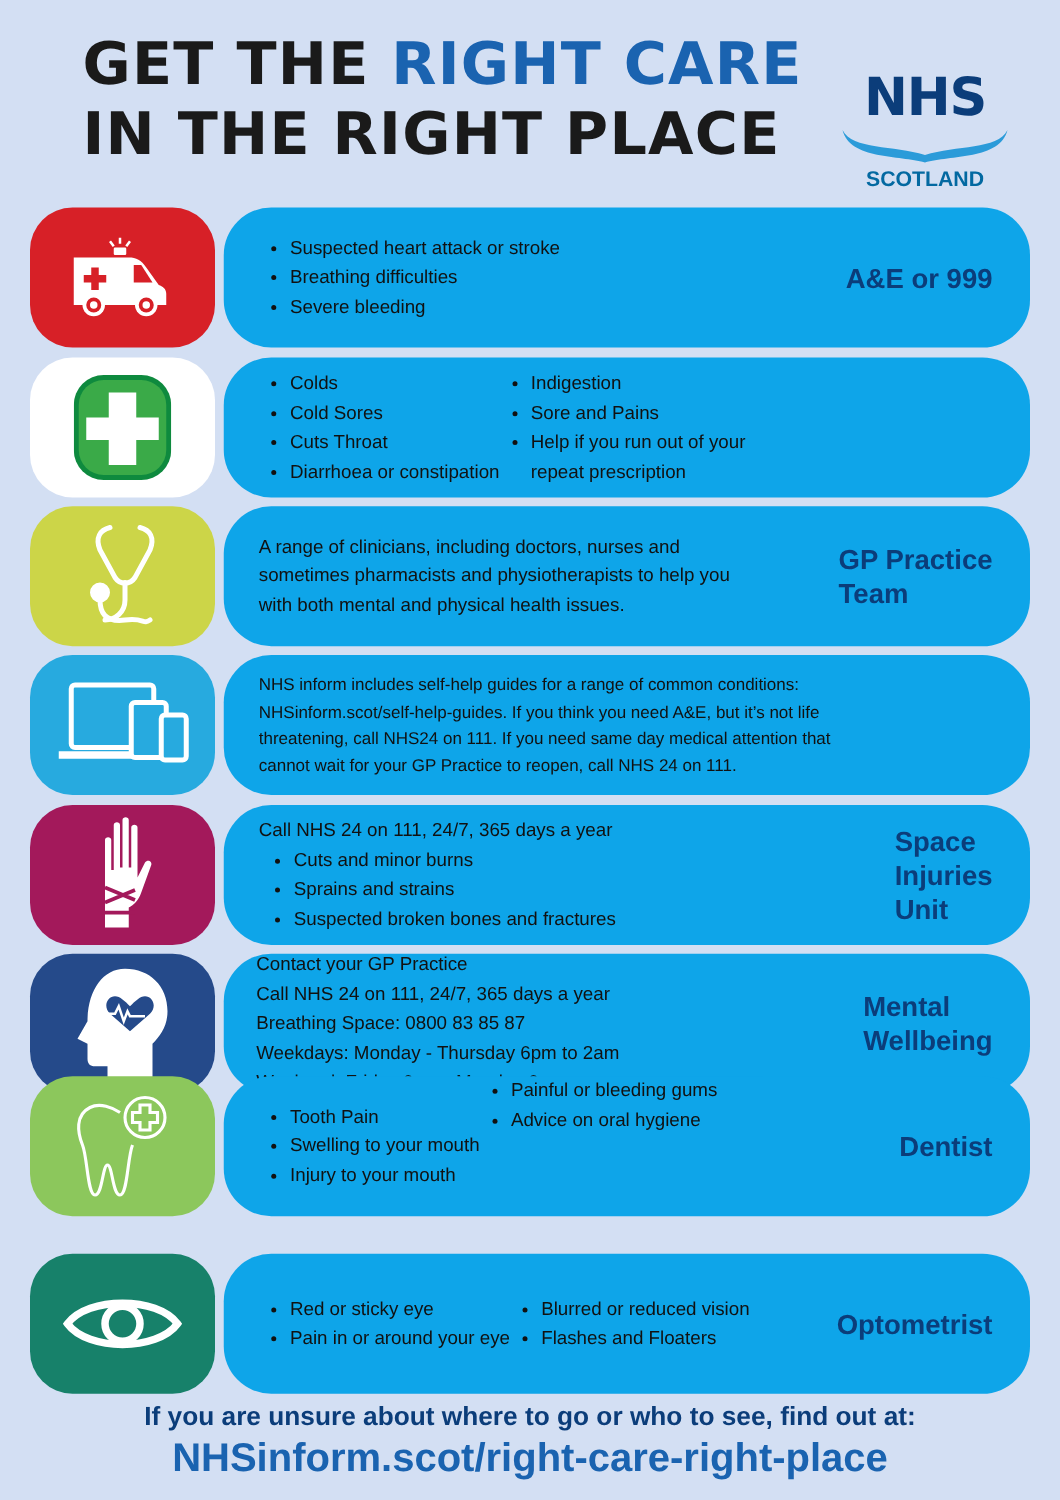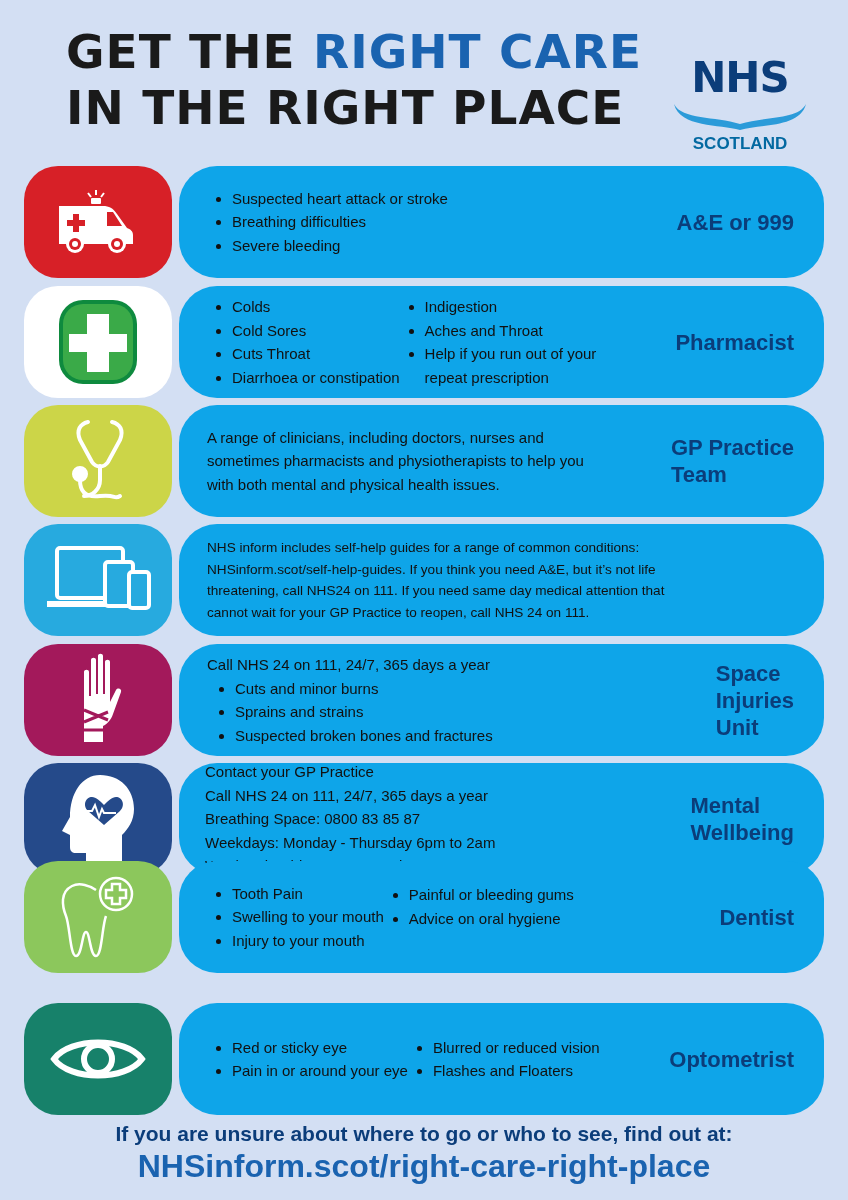--- a/index.html
+++ b/index.html
@@ -80,25 +80,24 @@
   <div class="card">
     <div class="content">
       <ul>
         <li>Colds</li>
         <li>Cold Sores</li>
         <li>Cuts Throat</li>
         <li>Diarrhoea or constipation</li>
       </ul>
       <ul class="col2" style="width:190px">
         <li>Indigestion</li>
-        <li>Aches and Throat</li>
+        <li>Sore and Pains</li>
         <li>Help if you run out of your repeat prescription</li>
       </ul>
     </div>
-    <div class="label">Pharmacist</div>
   </div>
 </div>
 
 <div class="row" style="top:405px">
   <div class="ico" style="background:#ccd548">
     <svg width="60" height="86" viewBox="0 0 60 86" fill="none" stroke="#fff" stroke-width="4" stroke-linecap="round">
       <path d="M20 4c-8 2-12 8-8 18l12 22c4 6 12 6 16 0l12-22c4-10 0-16-8-18"></path>
       <path d="M32 48v14c0 10-8 16-16 16"></path>
       <circle cx="12" cy="56" r="6" fill="#fff"></circle>
       <path d="M12 62c0 10 4 18 20 16s14 4 20 0"></path>
@@ -196,21 +195,21 @@
       <path d="M56 12h8v6h6v8h-6v6h-8v-6h-6v-8h6z"></path>
     </svg>
   </div>
   <div class="card">
     <div class="content">
       <ul>
         <li>Tooth Pain</li>
         <li>Swelling to your mouth</li>
         <li>Injury to your mouth</li>
       </ul>
-      <ul class="col2" style="align-self:flex-start;margin-top:22px">
+      <ul class="col2" style="align-self:flex-start;">
         <li>Painful or bleeding gums</li>
         <li>Advice on oral hygiene</li>
       </ul>
     </div>
     <div class="label">Dentist</div>
   </div>
 </div>
 
 <div class="row" style="top:1003px">
   <div class="ico" style="background:#17816a">

